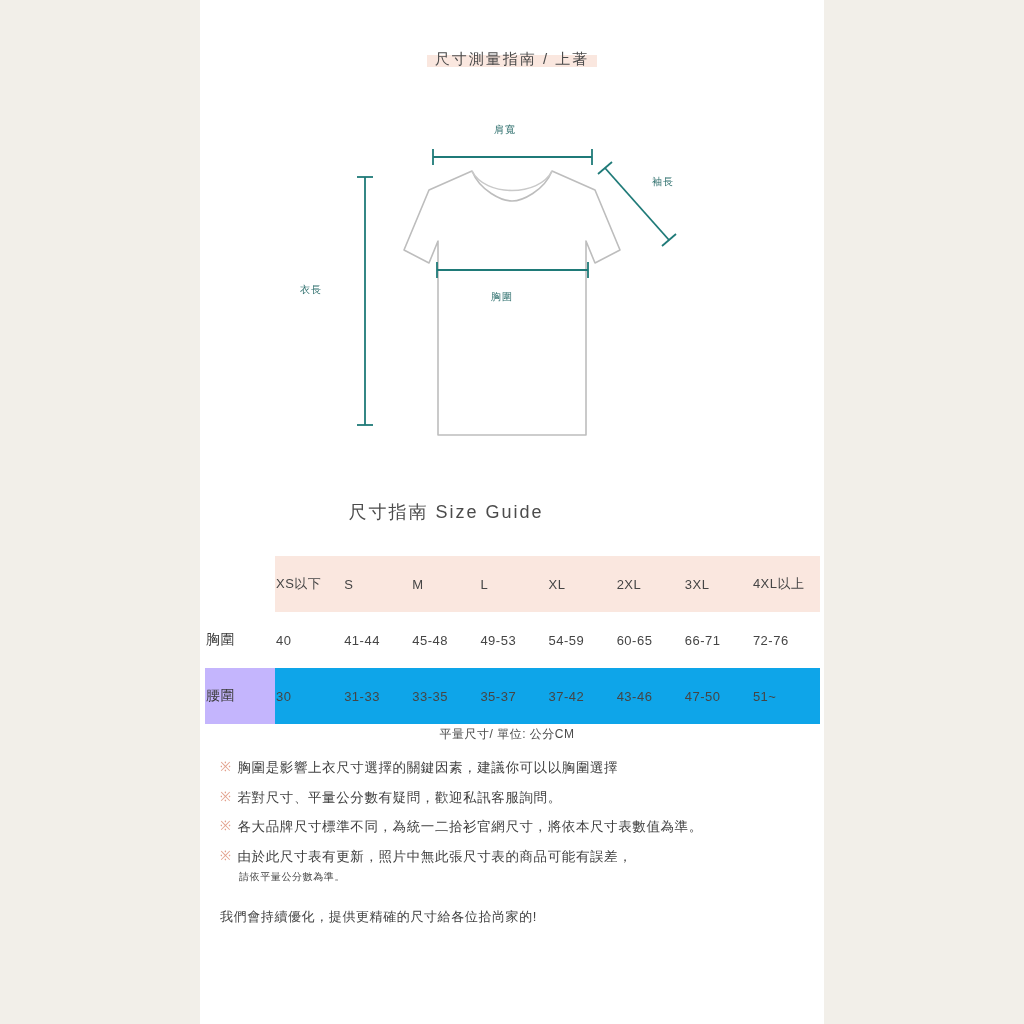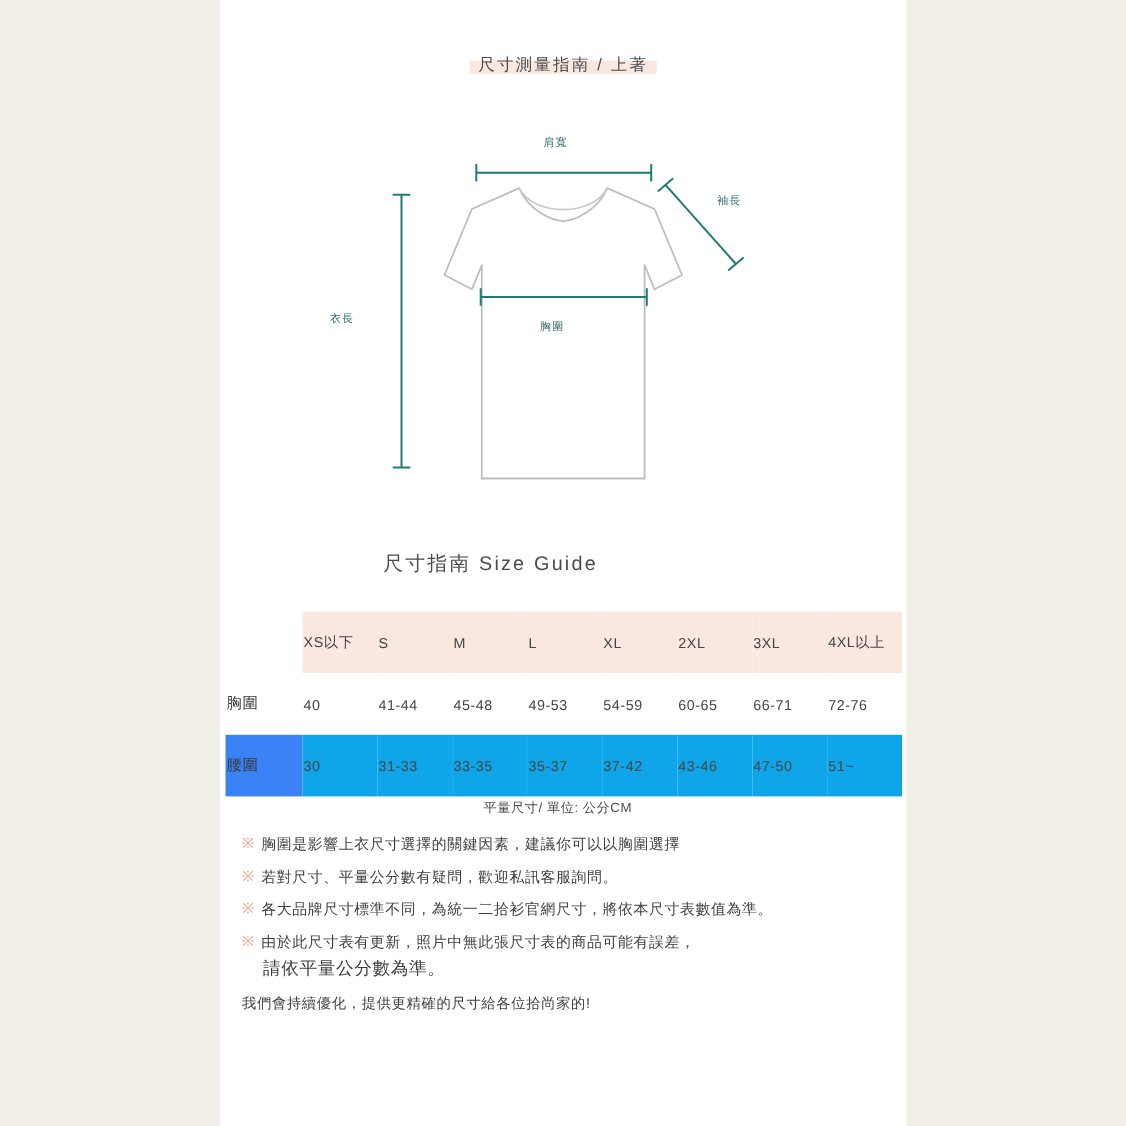--- a/index.html
+++ b/index.html
@@ -120,21 +120,21 @@
   table.size-table tr.head-row th.rowhead {
     background: #ffffff;
   }
   table.size-table tr.row-bust td {
     background: #ffffff;
   }
   table.size-table tr.row-waist td {
     background: #0ea5e9;
   }
   table.size-table tr.row-waist td.rowhead {
-    background: #3b82f6;
+    background: #c4b5fd;
   }
 
   .unit-note {
     position: absolute;
     left: 0;
     top: 726px;
     width: 614px;
     text-align: center;
     font-size: 12px;
     color: #4b4b4b;
@@ -160,22 +160,22 @@
   .note .mark {
     color: #e2a08c;
     margin-right: 6px;
     flex: 0 0 auto;
     font-size: 13px;
     line-height: 1.45;
   }
   .note-cont {
     margin-left: 19px;
     margin-top: -6px;
-    margin-bottom: 12px;
-    font-size: 16px;
+    margin-bottom: 24px;
+    font-size: 10px;
     color: #3f3f3f;
     letter-spacing: 0.6px;
   }
   .note-final {
     margin-top: 6px;
     margin-left: 0px;
     font-size: 13px;
     color: #3f3f3f;
     letter-spacing: 0.6px;
   }

